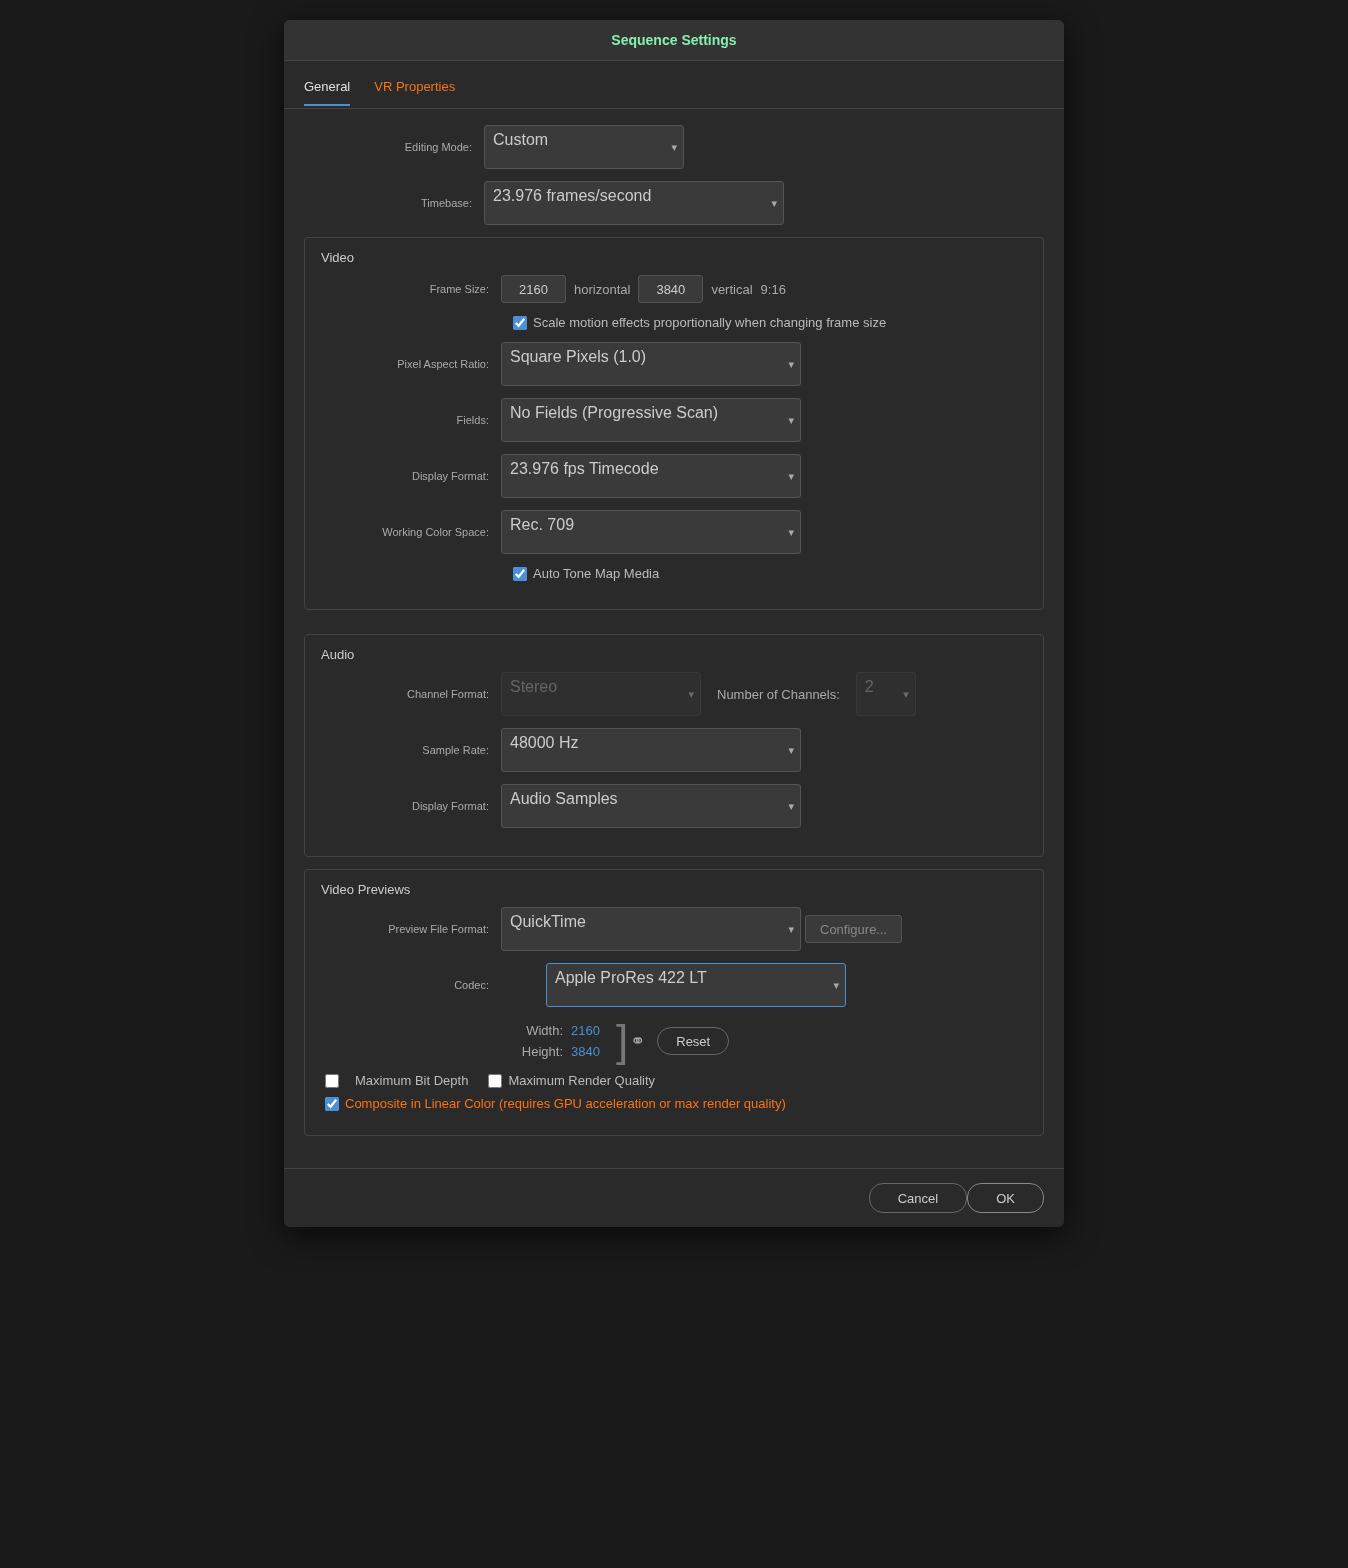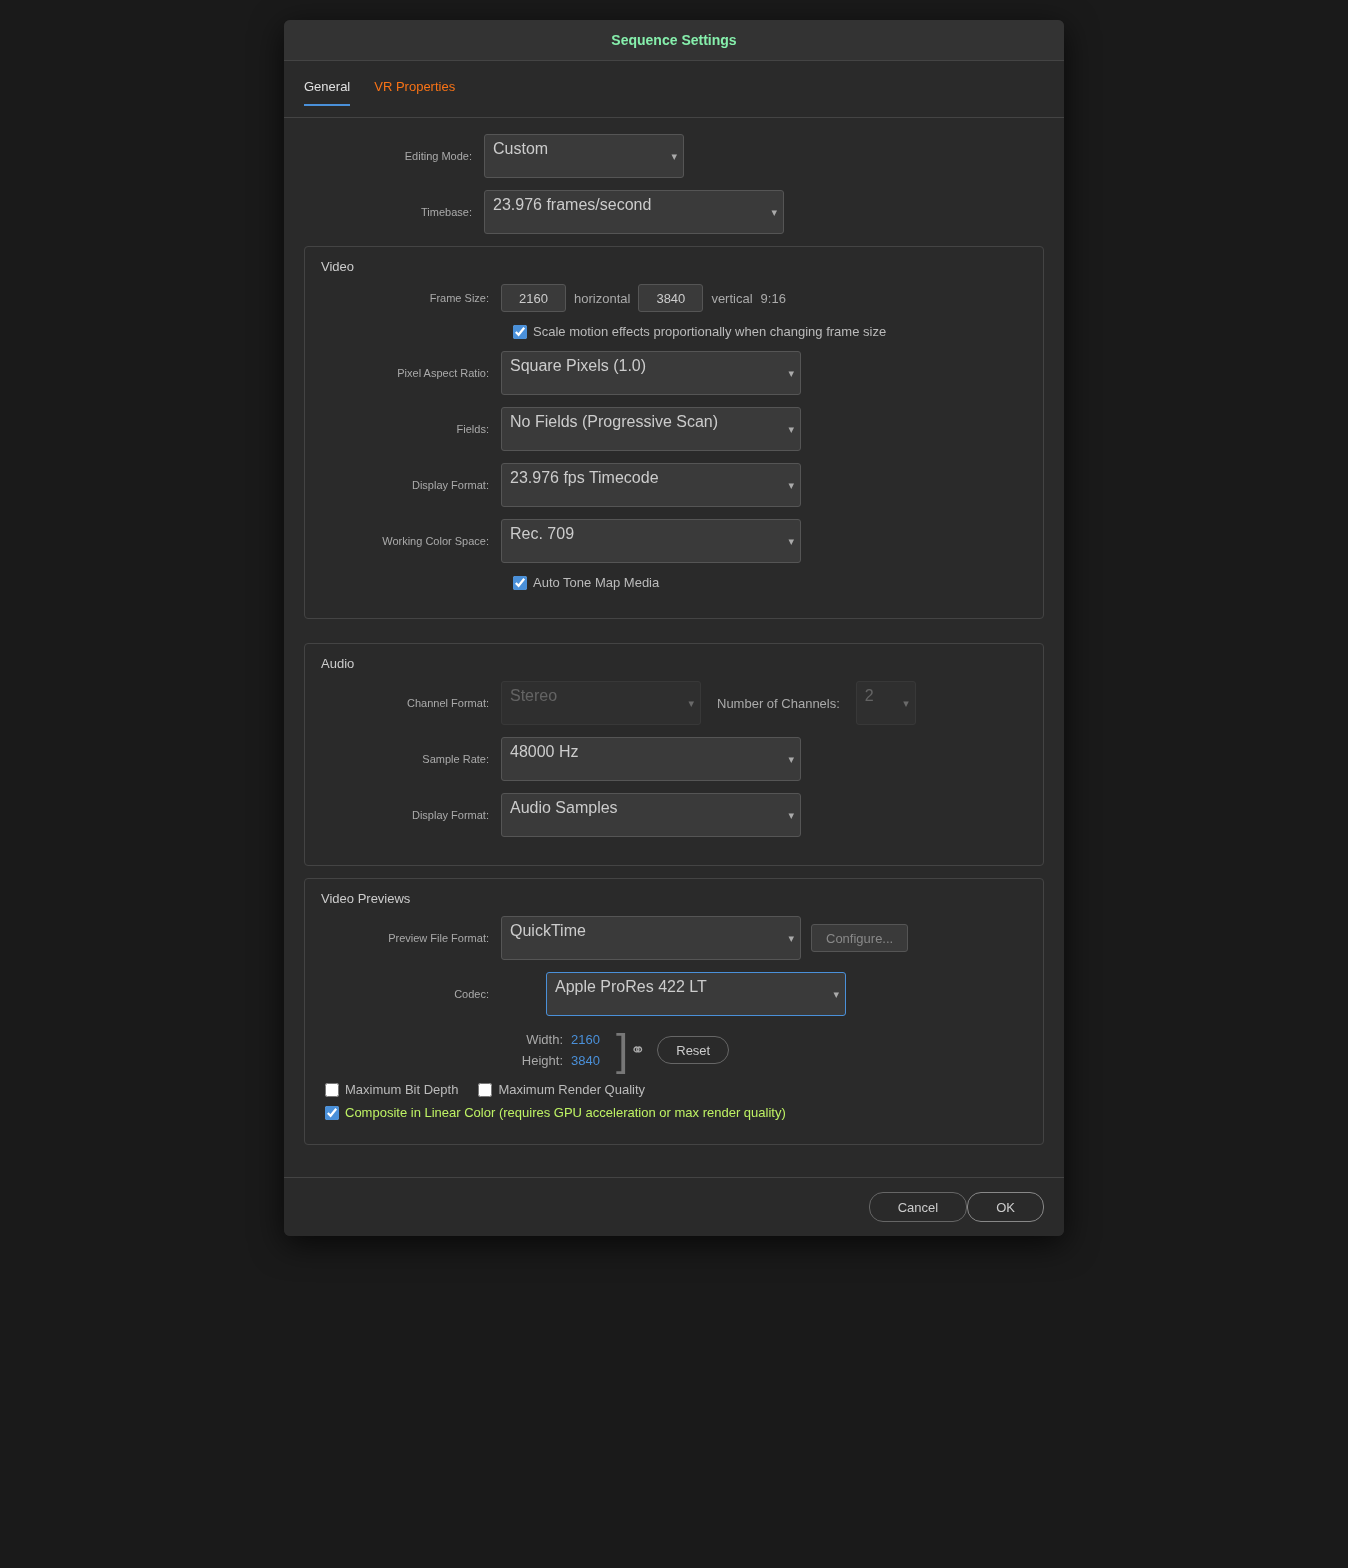--- a/index.html
+++ b/index.html
@@ -25,21 +25,21 @@
       background: #333;
       text-align: center;
       padding: 12px 16px;
       font-size: 14px;
       font-weight: 600;
       color: #86efac;
       border-bottom: 1px solid #444;
     }
     .tabs-bar {
       background: #2a2a2a;
-      padding: 12px 20px 12px 20px;
+      padding: 12px 20px 3px 20px;
       display: flex;
       gap: 24px;
       border-bottom: 1px solid #444;
     }
     .tab {
       padding: 6px 0 10px 0;
       cursor: pointer;
       font-size: 13px;
       color: #f97316;
       border-bottom: 2px solid transparent;
@@ -153,21 +153,21 @@
       height: 12px;
     }
     .configure-btn {
       background: #3a3a3a;
       border: 1px solid #555;
       color: #888;
       padding: 4px 14px;
       border-radius: 3px;
       font-size: 13px;
       cursor: pointer;
-      margin-left: 10px;
+      margin-left: 4px;
       height: 28px;
     }
     .reset-btn {
       background: transparent;
       border: 1px solid #666;
       color: #ccc;
       padding: 5px 18px;
       border-radius: 14px;
       font-size: 13px;
       cursor: pointer;
@@ -207,21 +207,21 @@
       cursor: pointer;
     }
     .composite-row {
       display: flex;
       align-items: center;
       gap: 6px;
       margin-left: 4px;
       margin-bottom: 8px;
     }
     .composite-row label {
-      color: #bef264;
+      color: #f97316;
       font-size: 13px;
       cursor: pointer;
       text-align: right;
     }
     .dialog-footer {
       display: flex;
       justify-content: flex-end;
       padding: 14px 20px;
       border-top: 1px solid #444;
       background: #2a2a2a;
@@ -428,21 +428,21 @@
         </div>
 
         <div style="display:flex; align-items:center; margin-left:16px;">
           <span style="font-size: 44px; color: rgb(119, 119, 119); line-height: 1; margin-right: 2px; font-weight: 100;">]</span>
           <span style="color:#aaa; font-size:18px; cursor:pointer;">⚭</span>
         </div>
         <button class="reset-btn">Reset</button>
       </div>
 
       <div class="bottom-checkboxes">
-        <div style="display:flex;align-items:center;gap:6px;">
+        <div style="display:flex;align-items:center;gap:16px;">
           <input type="checkbox" id="max-bit" style="">
           <label for="max-bit">Maximum Bit Depth</label>
         </div>
         <div style="display:flex;align-items:center;gap:6px;">
           <input type="checkbox" id="max-render" style="">
           <label for="max-render">Maximum Render Quality</label>
         </div>
       </div>
 
       <div class="composite-row">

